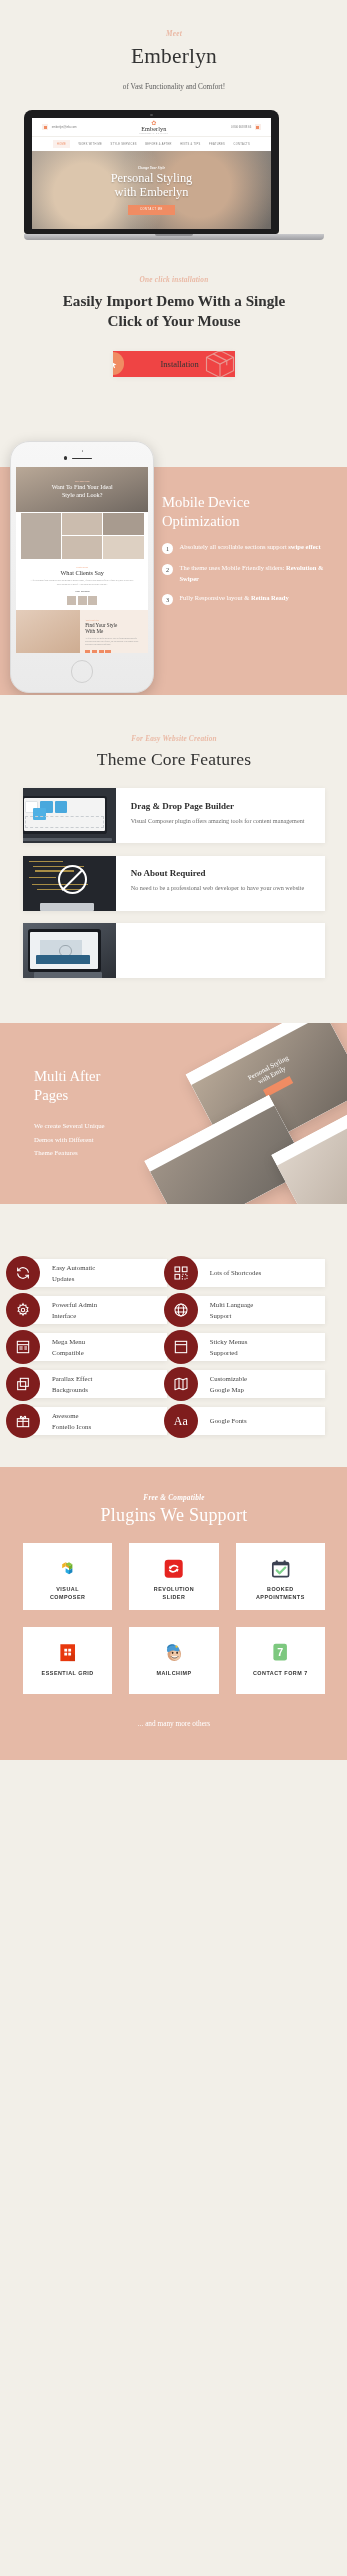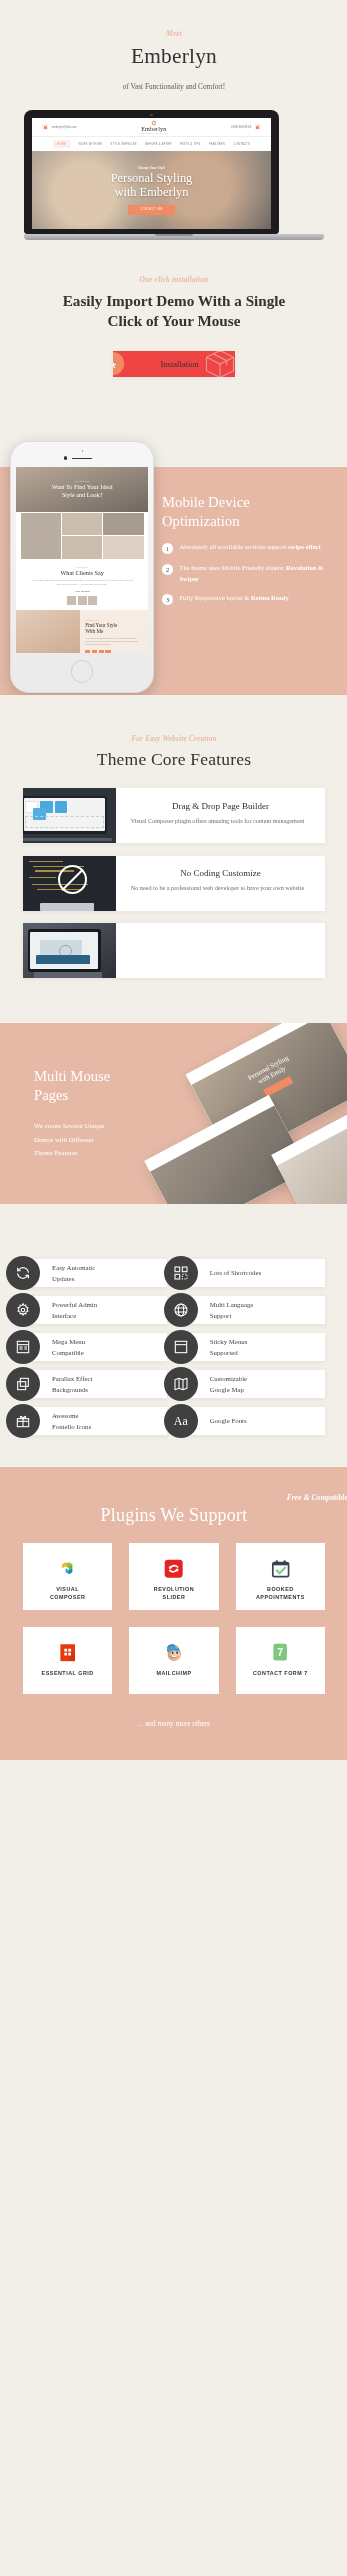--- a/index.html
+++ b/index.html
@@ -17,21 +17,21 @@
   .sec { position: relative; width: 348px; }
   .bg-cream { background: #f2efe8; }
   .eyebrow {
     font-style: italic;
     font-weight: bold;
     color: #eab9a5;
     text-align: center;
     font-size: 7.3px;
     letter-spacing: 0.2px;
   }
-  .eyebrow.on-peach { color: #fff; text-align: right; }
+  .eyebrow.on-peach { color: #fff; }
   .h1 {
     text-align: center;
     font-size: 21.4px;
     font-weight: normal;
     color: #333;
     letter-spacing: 0.2px;
   }
   .h2 {
     text-align: center;
     font-size: 15.2px;
@@ -225,21 +225,21 @@
   .core { padding: 39px 0 32px; }
   .core .h1 { margin-top: 6.8px; font-size: 17.5px;}
   .feat-list { margin-top: 18px; padding: 0 23px; }
   .feat-card {
     display:flex; background:#fff; margin-bottom: 12.4px;
     box-shadow: 0 1.1px 5.1px rgba(0,0,0,.06);
     height: 55px;
   }
   .feat-img { flex: 0 0 93px; background:#343840; position:relative; overflow:hidden;}
   .feat-body { flex:1; padding: 12.4px 14.7px 0; }
-  .feat-body h3 { font-size: 9px; font-weight: normal; color:#2f2f2f;text-align:center; }
+  .feat-body h3 { font-size: 9px; font-weight: bold; color:#2f2f2f; }
   .feat-body p { font-size: 6.2px; color:#6d6d6d; line-height:1.75; margin-top: 5.1px;}
 
   
   .art-vc { position:absolute; inset:0; background:#2f333a;}
   .art-vc .lapt { position:absolute; left:-1.1px; top:7.3px; width:85px; height:38px; background:#1d2026; border-radius:2.8px; padding:2.3px;}
   .art-vc .scr { width:100%; height:100%; background:#f3f3f3; border-radius:1.1px; position:relative; overflow:hidden;}
   .art-vc .tile { position:absolute; width:12.4px; height:12.4px; background:#49a8dd; border-radius:1.1px;}
   .art-vc .tile.t1 { left:1.1px; top:2.8px; background:#fff; border:0.6px solid #dfe3e6;}
   .art-vc .tile.t2 { left:16px; top:2.8px;}
   .art-vc .tile.t3 { left:30.5px; top:2.8px;}
@@ -296,21 +296,21 @@
     display:grid; grid-template-columns: 1fr 1fr; gap: 9px 13.5px;
   }
   .ocard {
     position:relative; background:#fff; height: 28px;
     box-shadow: 0 1.1px 5.1px rgba(0,0,0,.07);
     display:flex; align-items:center; padding-left: 29px; padding-right: 5.6px;
   }
   .ocircle {
     position:absolute; left:-17px; top:50%; margin-top:-17px;
     width: 34px; height:34px; border-radius:50%;
-    background:#404040; display:flex; align-items:center; justify-content:center;
+    background:#7f1d1d; display:flex; align-items:center; justify-content:center;
     color:#fff;
   }
   .ocard span { font-size: 6.8px; color:#444; line-height:1.62;}
 
   
   .plugins { background:#e5b9a6; padding: 26px 0 32px; }
   .plugins .h1 { color:#fff; margin-top: 3px; font-size: 18px; text-align: center;}
   .pgrid {
     margin-top: 17px; padding: 0 23px;
     display:grid; grid-template-columns: repeat(3, 1fr); gap: 17px 17px;
@@ -524,21 +524,21 @@
             <span class="ln" style="top:10.2px;width:51px;left:10.2px"></span>
             <span class="ln" style="top:14.7px;width:39px;left:12.4px"></span>
             <span class="ln" style="top:21.4px;width:27px"></span>
             <span class="ln" style="top:28px;width:56px;left:9px"></span>
             <span class="ln" style="top:33px;width:45px;left:13.5px"></span>
             <span class="noent"></span>
             <span class="mon"></span>
           </div>
         </div>
         <div class="feat-body">
-          <h3>No Coding Customize</h3>
+          <h3>No About Required</h3>
           <p>No need to be a professional web developer to have your own website</p>
         </div>
       </div>
 
       <div class="feat-card">
         <div class="feat-img">
           <div class="art-seo">
             <div class="tab">
                 <div class="scr">
               <span class="card"></span>
@@ -550,21 +550,21 @@
           </div>
         </div>
       </div>
 
     </div>
   </section>
 
   <section class="sec multi">
     <div class="copy">
       <h2>
-        <span>Multi Mouse</span><br>
+        <span>Multi After</span><br>
         <span>Pages</span>
       </h2>
       <p>
         <span>We create Several Unique</span><br>
         <span>Demos with Different</span><br>
         <span>Theme Features</span>
       </p>
     </div>
     <div class="shots">
       <div class="shot s1">

